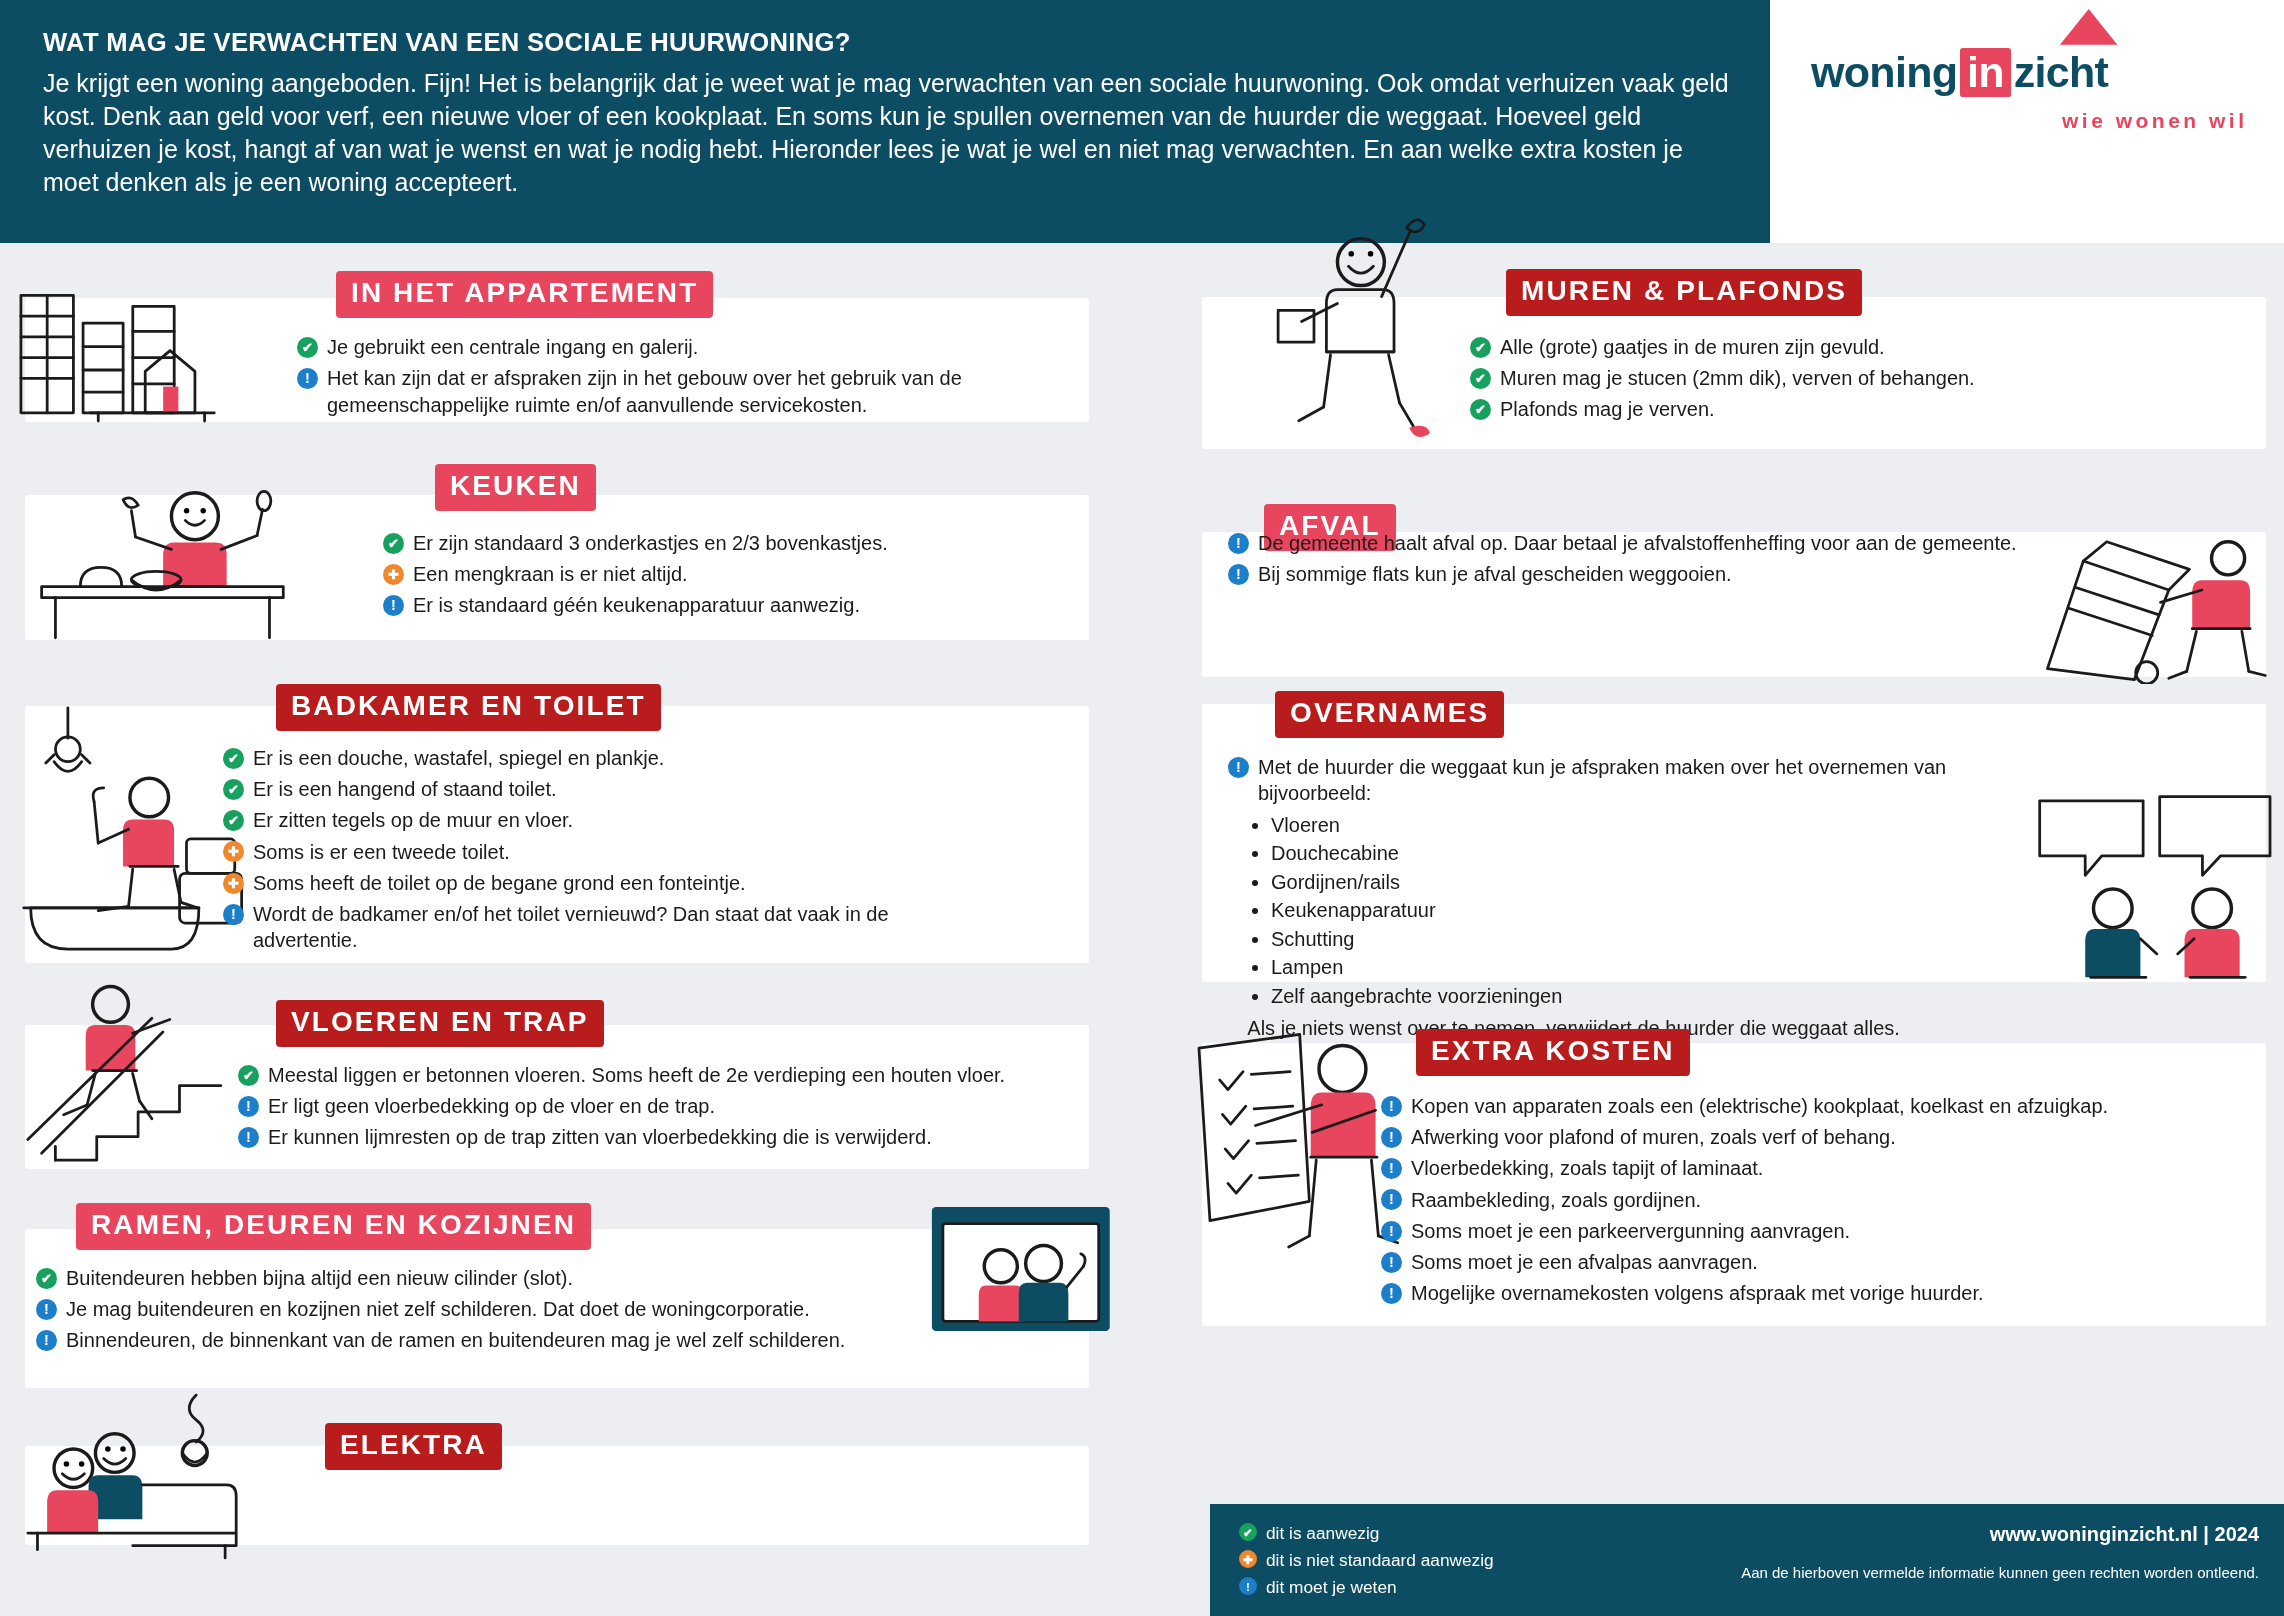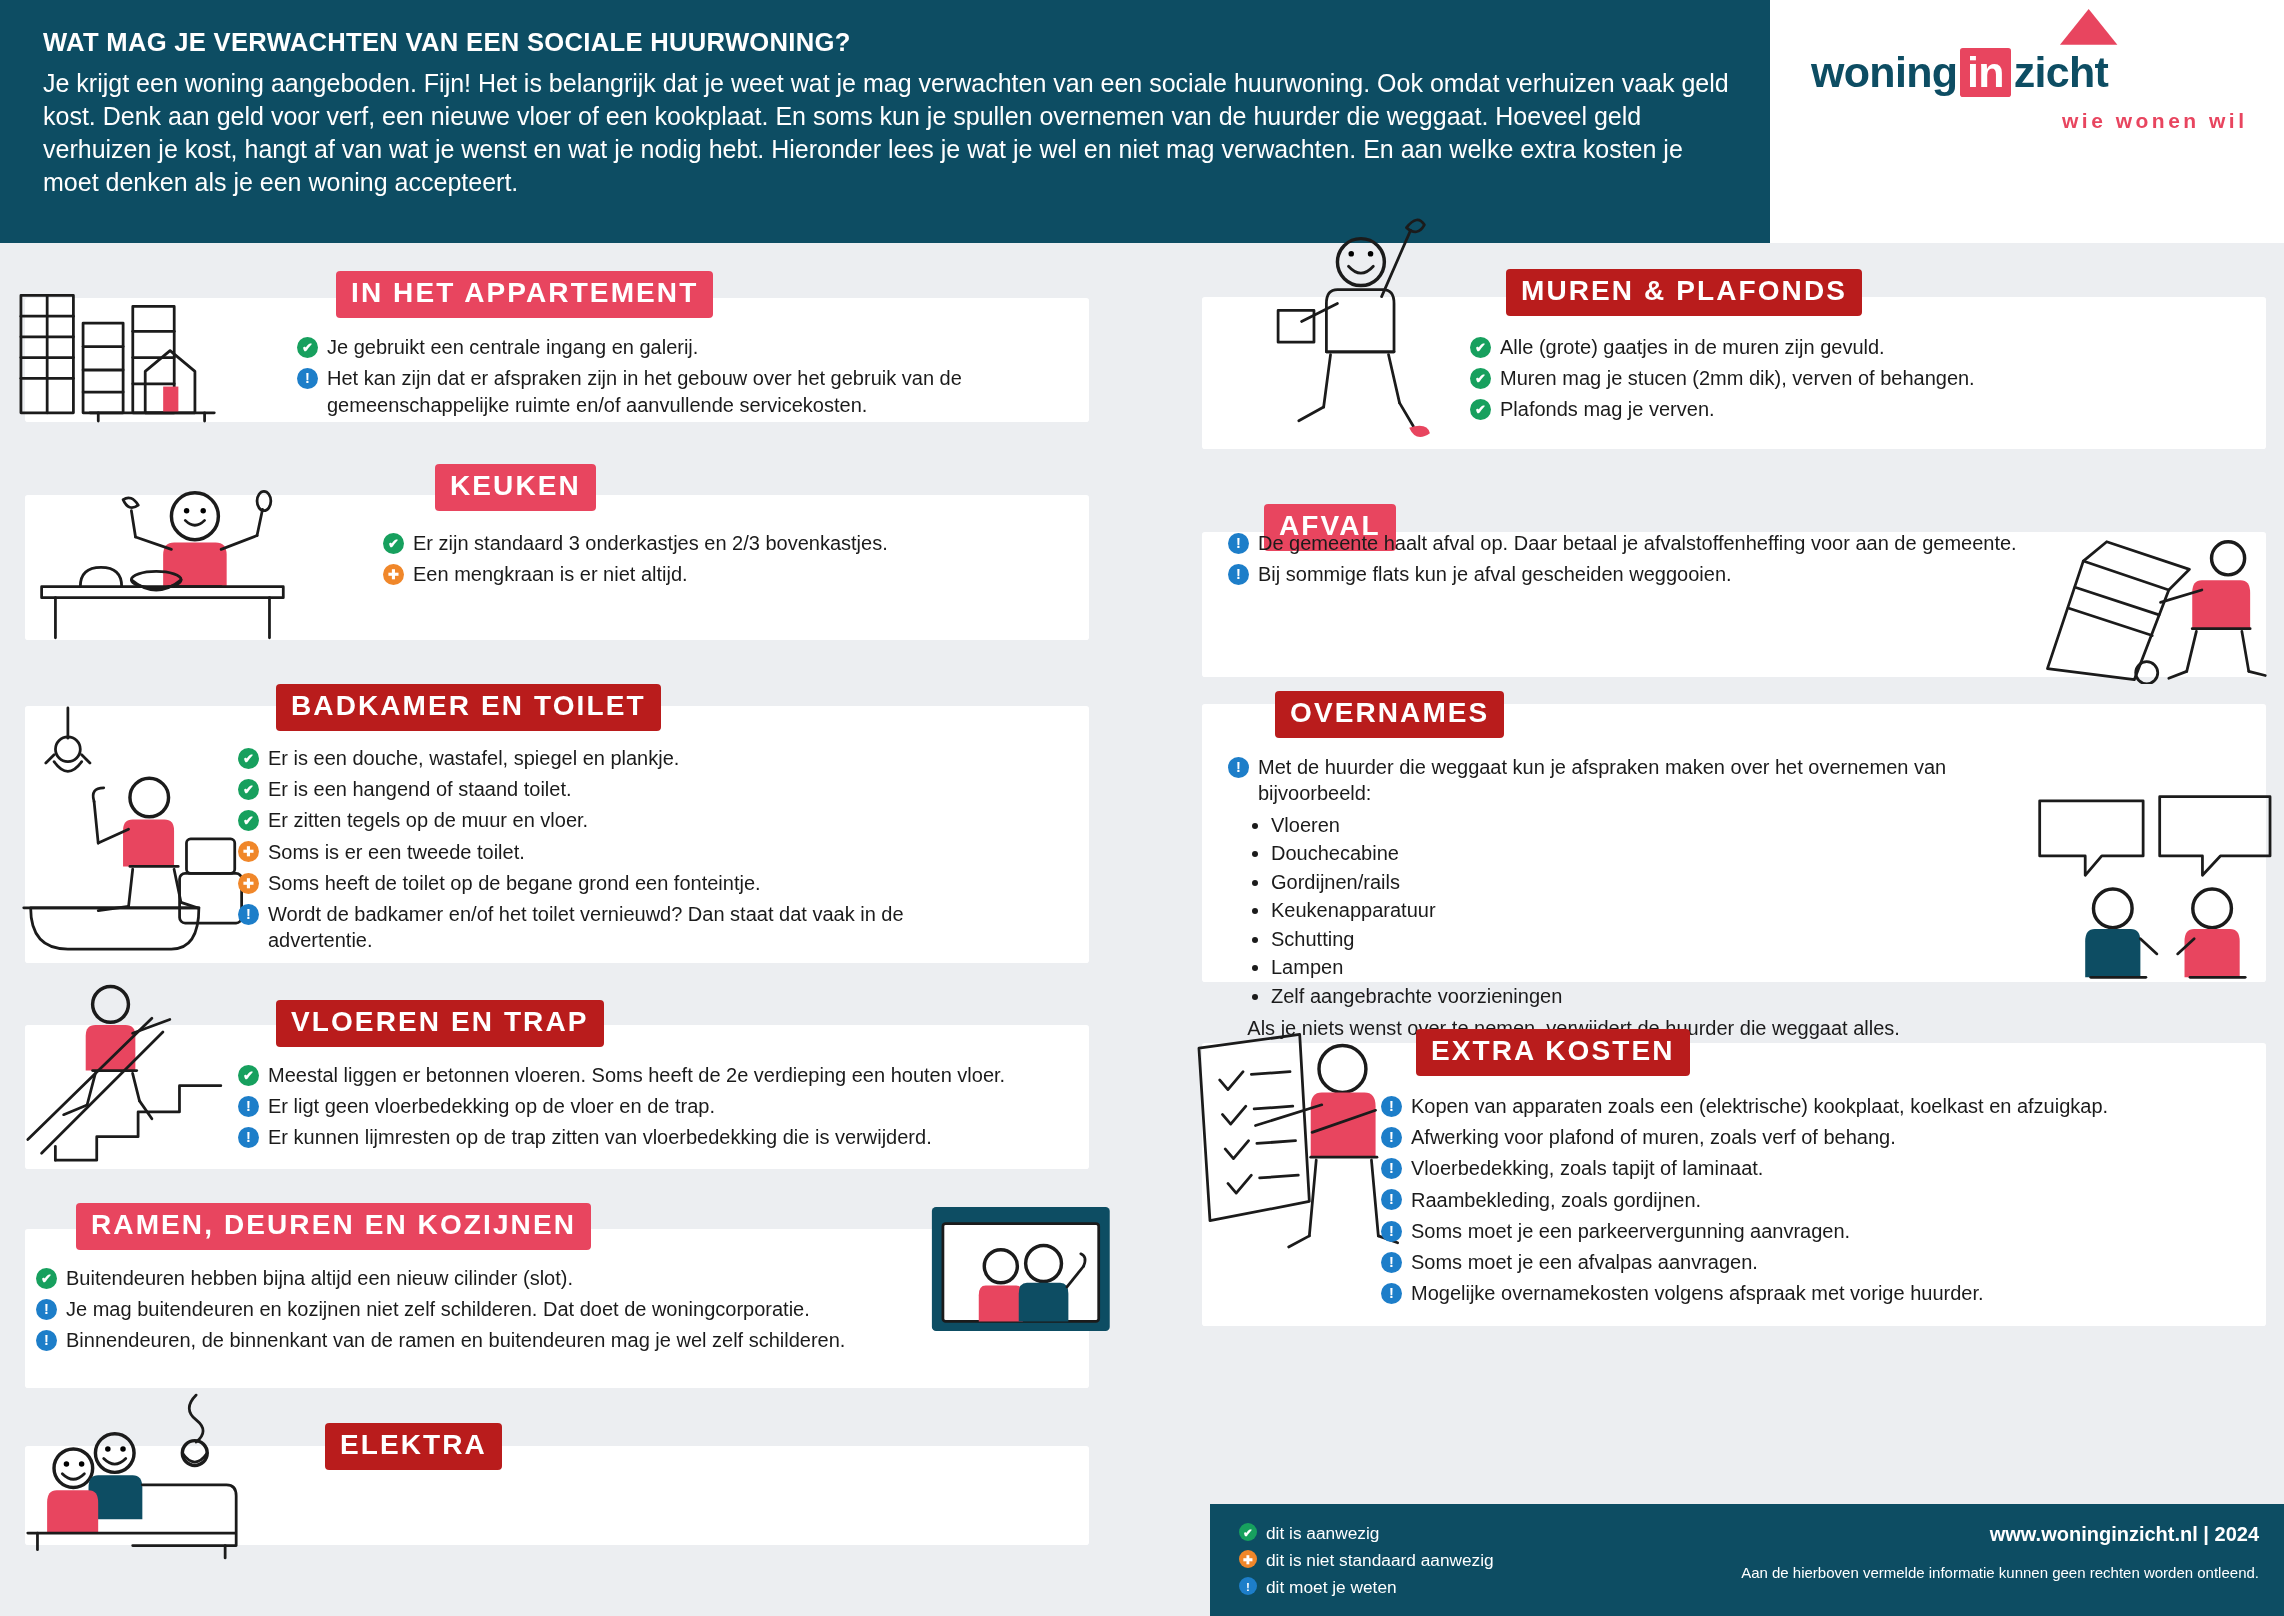--- a/index.html
+++ b/index.html
@@ -182,20 +182,24 @@
   <div class="title-pill pill-red" style="left:435px;top:464px;">KEUKEN</div>
   <div class="items" style="left:383px;top:530px;width:663px;">
     <div class="item">
         <span class="ico ico-check"></span>
         <span class="txt">Er zijn standaard 3 onderkastjes en 2/3 bovenkastjes.</span>
       </div>
     <div class="item">
         <span class="ico ico-plus"></span>
         <span class="txt">Een mengkraan is er niet altijd.</span>
       </div>
+    <div class="item">
+        <span class="ico ico-info"></span>
+        <span class="txt">Er is standaard géén keukenapparatuur aanwezig.</span>
+      </div>
   </div>
 
   <div class="card" style="left:25px;top:706px;width:1064px;height:257px;"></div>
   <div class="ill" style="left:14px;top:701px;">
     <svg width="276" height="262" viewBox="0 0 400 380">
       <line class="ln" x1="78" y1="10" x2="78" y2="54"></line>
       <circle class="ln" cx="78" cy="70" r="18" fill="#fff"></circle>
       <path class="ln" d="M58 88 q20 28 40 0"></path>
       <line class="ln" x1="58" y1="78" x2="46" y2="90"></line>
       <line class="ln" x1="98" y1="78" x2="110" y2="90"></line>
@@ -209,21 +213,21 @@
       <path class="ln" d="M166 186 l-44 20"></path>
       <path class="ln" d="M122 206 l-6 -60"></path>
       <path class="ln" d="M116 146 q-6 -20 14 -20"></path>
       <rect class="ln" x="240" y="250" width="90" height="72" rx="8" fill="#fff"></rect>
       <rect class="ln" x="250" y="200" width="70" height="50" rx="6" fill="#fff"></rect>
       <path class="ln" d="M24 300 q0 60 54 60 h150 q40 0 40 -60 z" fill="#fff"></path>
       <line class="ln" x1="14" y1="300" x2="268" y2="300"></line>
     </svg>
   </div>
   <div class="title-pill pill-blue" style="left:276px;top:684px;">BADKAMER EN TOILET</div>
-  <div class="items" style="left:238px;top:745px;width:760px;">
+  <div class="items" style="left:223px;top:745px;width:760px;">
     <div class="item">
         <span class="ico ico-check"></span>
         <span class="txt">Er is een douche, wastafel, spiegel en plankje.</span>
       </div>
     <div class="item">
         <span class="ico ico-check"></span>
         <span class="txt">Er is een hangend of staand toilet.</span>
       </div>
     <div class="item">
         <span class="ico ico-check"></span>

